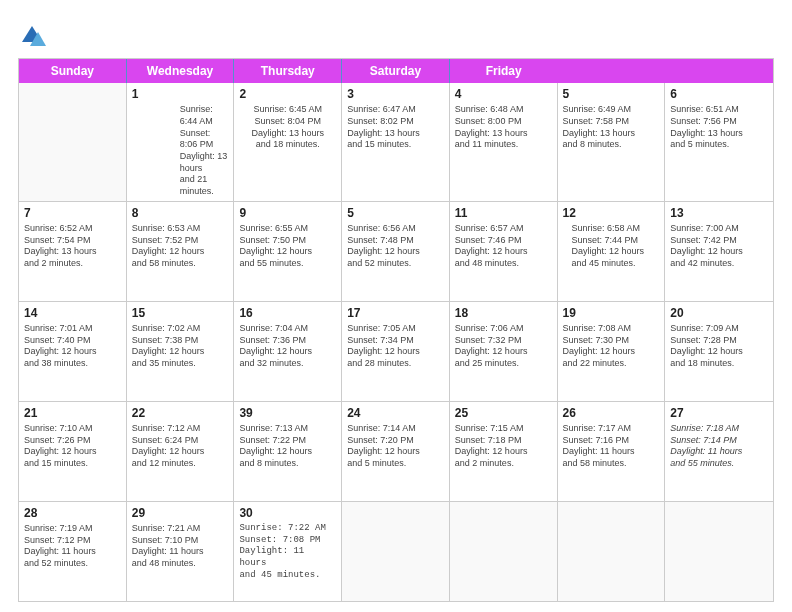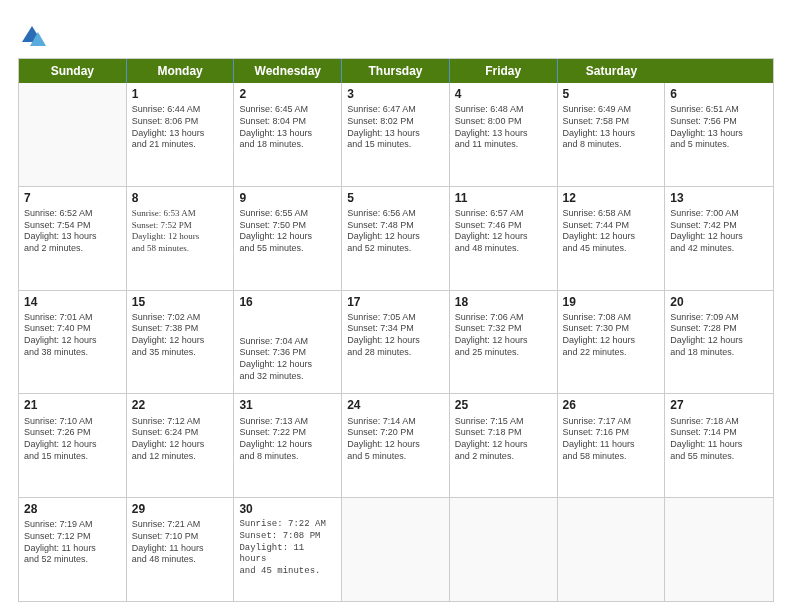--- a/index.html
+++ b/index.html
@@ -63,21 +63,21 @@
     }
     .calendar {
       flex: 1;
       display: flex;
       flex-direction: column;
       border: 1px solid #ccc;
     }
     .cal-header-row {
       display: grid;
       grid-template-columns: repeat(7, 1fr);
-      background: #4d7c0f;
+      background: #d946ef;
     }
     .cal-header-cell {
       color: #fff;
       font-weight: bold;
       font-size: 12px;
       padding: 5px 6px;
       text-align: center;
       border-right: 1px solid #5590cc;
     }
     .cal-header-cell:last-child { border-right: none; }
@@ -134,39 +134,38 @@
     </div>
     <div class="title-block">
       <div class="month-title"></div>
       <div class="location"></div>
     </div>
   </div>
 
   <div class="calendar">
     <div class="cal-header-row" id="cal-header">
         <div class="cal-header-cell">Sunday</div>
-        <div class="cal-header-cell">Monday</div>
         <div class="cal-header-cell">Wednesday</div>
         <div class="cal-header-cell">Thursday</div>
+        <div class="cal-header-cell">Saturday</div>
         <div class="cal-header-cell">Friday</div>
-        <div class="cal-header-cell">Saturday</div>
       </div>
     <div class="cal-body" id="cal-body">
         <div class="cal-row">
           <div class="cal-cell empty"></div>
           <div class="cal-cell">
             <div class="day-num">1</div>
-            <div class="day-info" style="white-space: pre-line;">Sunrise: 6:44 AM
+            <div class="day-info" style="white-space: pre-line; margin-left: 48px;">Sunrise: 6:44 AM
 Sunset: 8:06 PM
 Daylight: 13 hours
 and 21 minutes.</div>
           </div>
           <div class="cal-cell">
             <div class="day-num">2</div>
-            <div class="day-info" style="white-space: pre-line;">Sunrise: 6:45 AM
+            <div class="day-info" style="white-space: pre-line; text-align: center;">Sunrise: 6:45 AM
 Sunset: 8:04 PM
 Daylight: 13 hours
 and 18 minutes.</div>
           </div>
           <div class="cal-cell">
             <div class="day-num">3</div>
             <div class="day-info" style="white-space: pre-line;">Sunrise: 6:47 AM
 Sunset: 8:02 PM
 Daylight: 13 hours
 and 15 minutes.</div>
@@ -196,21 +195,21 @@
         <div class="cal-row">
           <div class="cal-cell">
             <div class="day-num">7</div>
             <div class="day-info" style="white-space: pre-line;">Sunrise: 6:52 AM
 Sunset: 7:54 PM
 Daylight: 13 hours
 and 2 minutes.</div>
           </div>
           <div class="cal-cell">
             <div class="day-num">8</div>
-            <div class="day-info" style="white-space: pre-line; font-family: Liberation Serif, serif;">Sunrise: 6:53 AM
+            <div class="day-info" style="white-space: pre-line;">Sunrise: 6:53 AM
 Sunset: 7:52 PM
 Daylight: 12 hours
 and 58 minutes.</div>
           </div>
           <div class="cal-cell">
             <div class="day-num">9</div>
             <div class="day-info" style="white-space: pre-line;">Sunrise: 6:55 AM
 Sunset: 7:50 PM
 Daylight: 12 hours
 and 55 minutes.</div>
@@ -224,21 +223,21 @@
           </div>
           <div class="cal-cell">
             <div class="day-num">11</div>
             <div class="day-info" style="white-space: pre-line;">Sunrise: 6:57 AM
 Sunset: 7:46 PM
 Daylight: 12 hours
 and 48 minutes.</div>
           </div>
           <div class="cal-cell">
             <div class="day-num">12</div>
-            <div class="day-info" style="white-space: pre-line;">Sunrise: 6:58 AM
+            <div class="day-info" style="white-space: pre-line; margin-left: 9px;">Sunrise: 6:58 AM
 Sunset: 7:44 PM
 Daylight: 12 hours
 and 45 minutes.</div>
           </div>
           <div class="cal-cell">
             <div class="day-num">13</div>
             <div class="day-info" style="white-space: pre-line;">Sunrise: 7:00 AM
 Sunset: 7:42 PM
 Daylight: 12 hours
 and 42 minutes.</div>
@@ -254,21 +253,21 @@
           </div>
           <div class="cal-cell">
             <div class="day-num">15</div>
             <div class="day-info" style="white-space: pre-line;">Sunrise: 7:02 AM
 Sunset: 7:38 PM
 Daylight: 12 hours
 and 35 minutes.</div>
           </div>
           <div class="cal-cell">
             <div class="day-num">16</div>
-            <div class="day-info" style="white-space: pre-line; margin-top: 24px;">Sunrise: 7:04 AM
+            <div class="day-info" style="white-space: pre-line;">Sunrise: 7:04 AM
 Sunset: 7:36 PM
 Daylight: 12 hours
 and 32 minutes.</div>
           </div>
           <div class="cal-cell">
             <div class="day-num">17</div>
             <div class="day-info" style="white-space: pre-line;">Sunrise: 7:05 AM
 Sunset: 7:34 PM
 Daylight: 12 hours
 and 28 minutes.</div>
@@ -304,21 +303,21 @@
 and 15 minutes.</div>
           </div>
           <div class="cal-cell">
             <div class="day-num">22</div>
             <div class="day-info" style="white-space: pre-line;">Sunrise: 7:12 AM
 Sunset: 6:24 PM
 Daylight: 12 hours
 and 12 minutes.</div>
           </div>
           <div class="cal-cell">
-            <div class="day-num">31</div>
+            <div class="day-num">39</div>
             <div class="day-info" style="white-space: pre-line;">Sunrise: 7:13 AM
 Sunset: 7:22 PM
 Daylight: 12 hours
 and 8 minutes.</div>
           </div>
           <div class="cal-cell">
             <div class="day-num">24</div>
             <div class="day-info" style="white-space: pre-line;">Sunrise: 7:14 AM
 Sunset: 7:20 PM
 Daylight: 12 hours
@@ -333,21 +332,21 @@
           </div>
           <div class="cal-cell">
             <div class="day-num">26</div>
             <div class="day-info" style="white-space: pre-line;">Sunrise: 7:17 AM
 Sunset: 7:16 PM
 Daylight: 11 hours
 and 58 minutes.</div>
           </div>
           <div class="cal-cell">
             <div class="day-num">27</div>
-            <div class="day-info" style="white-space: pre-line;">Sunrise: 7:18 AM
+            <div class="day-info" style="white-space: pre-line; font-style: italic;">Sunrise: 7:18 AM
 Sunset: 7:14 PM
 Daylight: 11 hours
 and 55 minutes.</div>
           </div>
         </div>
         <div class="cal-row">
           <div class="cal-cell">
             <div class="day-num">28</div>
             <div class="day-info" style="white-space: pre-line;">Sunrise: 7:19 AM
 Sunset: 7:12 PM

